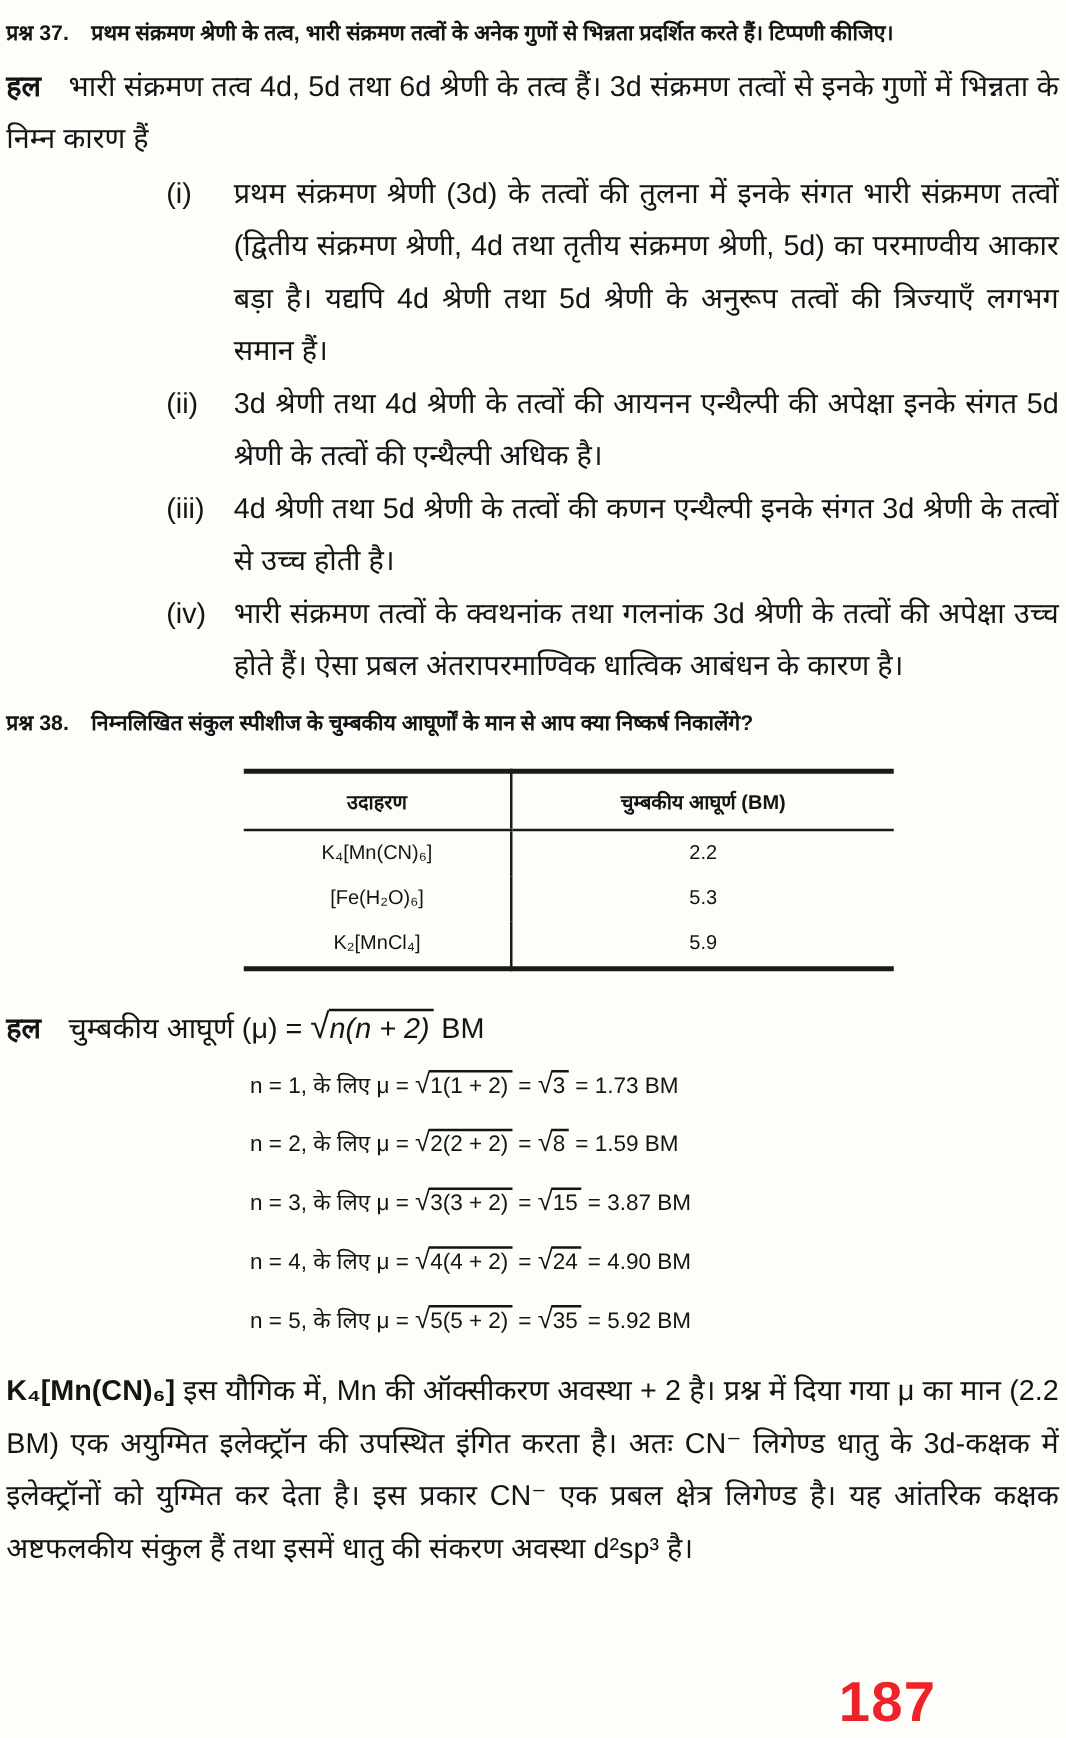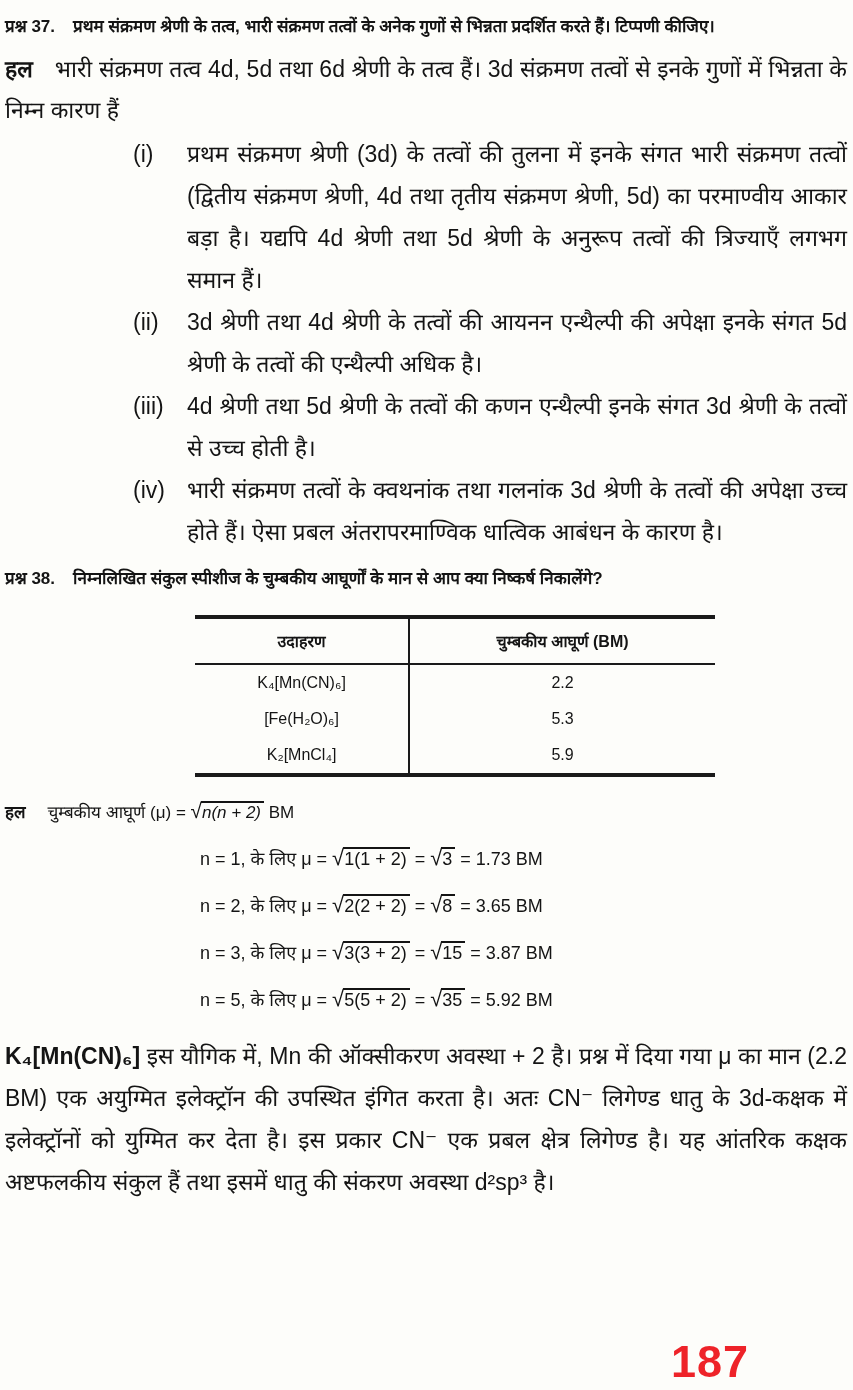--- a/index.html
+++ b/index.html
@@ -67,22 +67,22 @@
   }
   .moment-table td{
     height:36px;
     text-align:center;
     padding:0 6px;
   }
   .moment-table .col2{border-left:2.5px solid #1a1a1a;}
 
   
   .sol38-line{
-    margin:12px 0 0 0;
-    font-size:17px;
+    margin:22px 0 0 0;
+    font-size:23px;
     line-height:44px;
   }
   .formula-line{
     margin-left:195px;
     font-size:18px;
     line-height:46px;
     white-space:nowrap;
   }
   .sqrt{white-space:nowrap;}
   .rad-sign{
@@ -162,24 +162,25 @@
         <td>K₂[MnCl₄]</td>
         <td class="col2">5.9</td>
       </tr>
     </tbody>
   </table>
 
   <div class="sol38-line"><span class="sol-label">हल</span><span>चुम्बकीय आघूर्ण (μ) = </span><span class="sqrt"><span class="rad-sign">√</span><span class="rad">n(n + 2)</span></span><span> BM</span></div>
 
   <div class="formula-line"><span>n = 1, के लिए μ = </span><span class="sqrt"><span class="rad-sign">√</span><span class="rad numeric">1(1 + 2)</span></span><span> = </span><span class="sqrt"><span class="rad-sign">√</span><span class="rad numeric">3</span></span><span> = 1.73 BM</span></div>
 
-  <div class="formula-line"><span>n = 2, के लिए μ = </span><span class="sqrt"><span class="rad-sign">√</span><span class="rad numeric">2(2 + 2)</span></span><span> = </span><span class="sqrt"><span class="rad-sign">√</span><span class="rad numeric">8</span></span><span> = 3.65 BM</span></div>
+  <div class="formula-line"><span>n = 2, के लिए μ = </span><span class="sqrt"><span class="rad-sign">√</span><span class="rad numeric">2(2 + 2)</span></span><span> = </span><span class="sqrt"><span class="rad-sign">√</span><span class="rad numeric">8</span></span><span> = 1.59 BM</span></div>
 
   <div class="formula-line"><span>n = 3, के लिए μ = </span><span class="sqrt"><span class="rad-sign">√</span><span class="rad numeric">3(3 + 2)</span></span><span> = </span><span class="sqrt"><span class="rad-sign">√</span><span class="rad numeric">15</span></span><span> = 3.87 BM</span></div>
 
+  <div class="formula-line"><span>n = 4, के लिए μ = </span><span class="sqrt"><span class="rad-sign">√</span><span class="rad numeric">4(4 + 2)</span></span><span> = </span><span class="sqrt"><span class="rad-sign">√</span><span class="rad numeric">24</span></span><span> = 4.90 BM</span></div>
 
   <div class="formula-line"><span>n = 5, के लिए μ = </span><span class="sqrt"><span class="rad-sign">√</span><span class="rad numeric">5(5 + 2)</span></span><span> = </span><span class="sqrt"><span class="rad-sign">√</span><span class="rad numeric">35</span></span><span> = 5.92 BM</span></div>
 
   <p class="conclusion"><span class="conclusion-bold">K₄[Mn(CN)₆]</span><span> इस यौगिक में, Mn की ऑक्सीकरण अवस्था + 2 है। प्रश्न में दिया गया μ का मान (2.2 BM) एक अयुग्मित इलेक्ट्रॉन की उपस्थित इंगित करता है। अतः CN⁻ लिगेण्ड धातु के 3d-कक्षक में इलेक्ट्रॉनों को युग्मित कर देता है। इस प्रकार CN⁻ एक प्रबल क्षेत्र लिगेण्ड है। यह आंतरिक कक्षक अष्टफलकीय संकुल हैं तथा इसमें धातु की संकरण अवस्था d²sp³ है।</span></p>
 
 </div>
 
 <div class="page-number" style="color: rgb(238, 35, 41);">187</div>
 
 </body></html>

